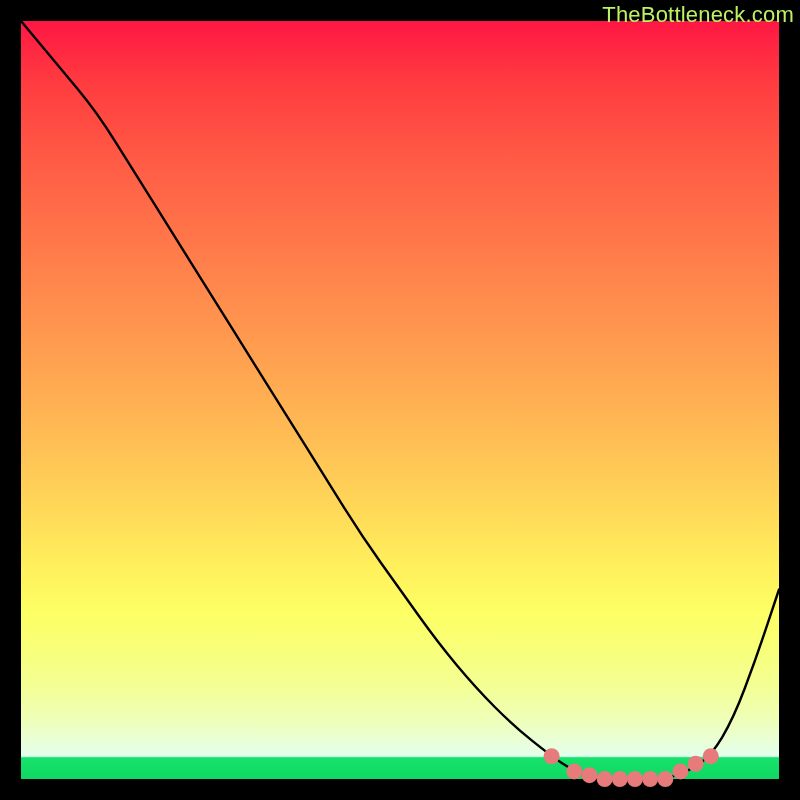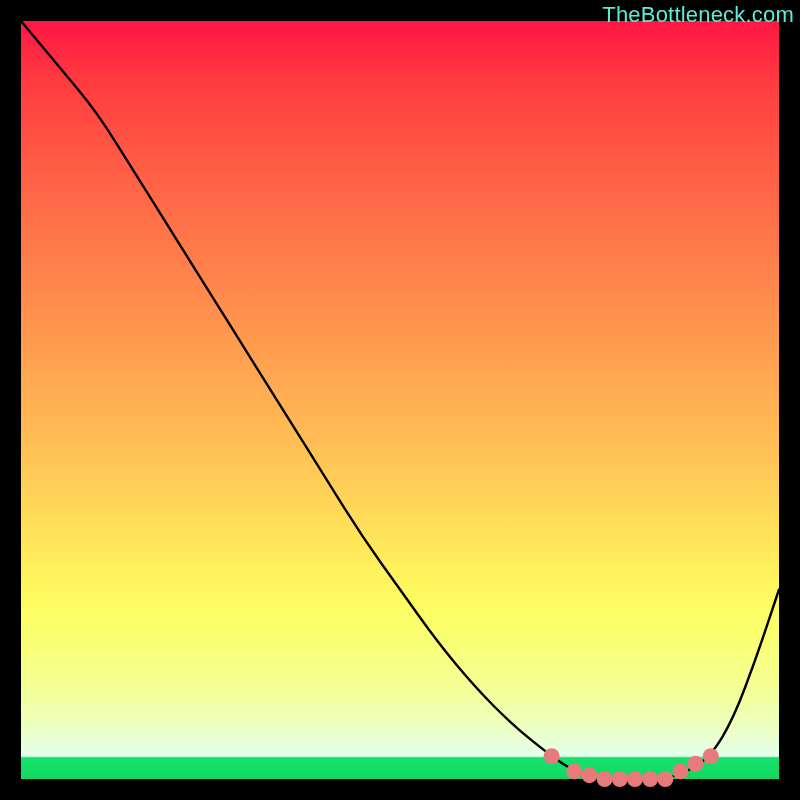--- a/index.html
+++ b/index.html
@@ -40,21 +40,21 @@
       #e9ffd6 95%,
       #e3ffee 97%,
       #16e26a 97.2%,
       #0fd862 100%
     );
   }
   .watermark {
     position: absolute;
     top: 2px;
     right: 6px;
-    color: #5eead4;
+    color: #bef264;
     font-size: 22px;
     letter-spacing: 0.2px;
     user-select: none;
     pointer-events: none;
   }
   svg.curve-layer {
     position: absolute;
     left: 21px;
     top: 21px;
     width: 758px;

